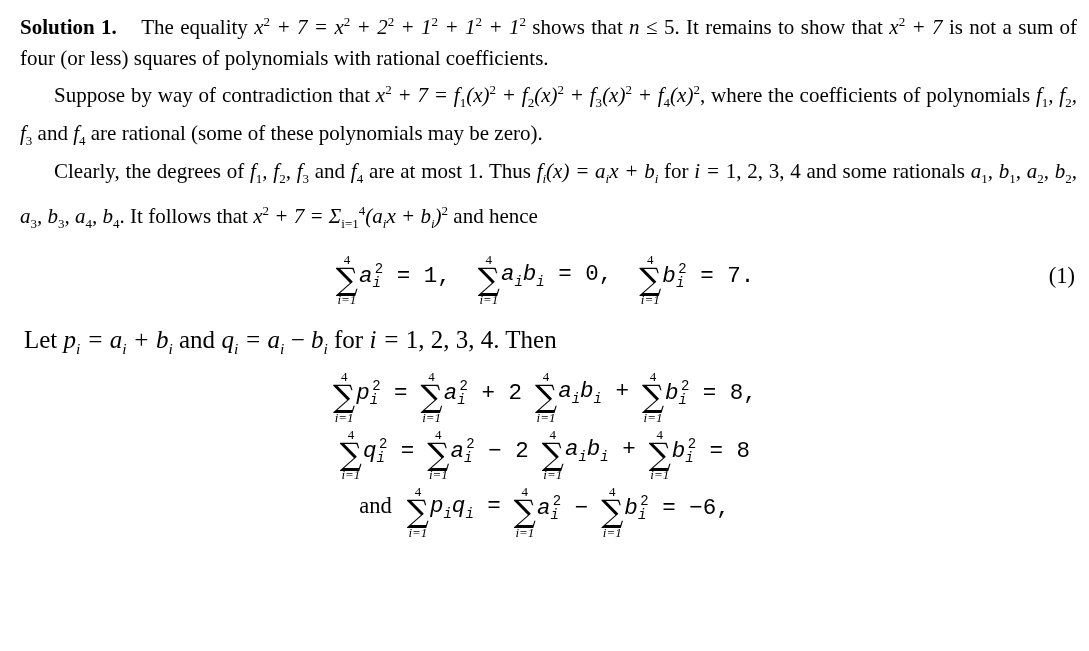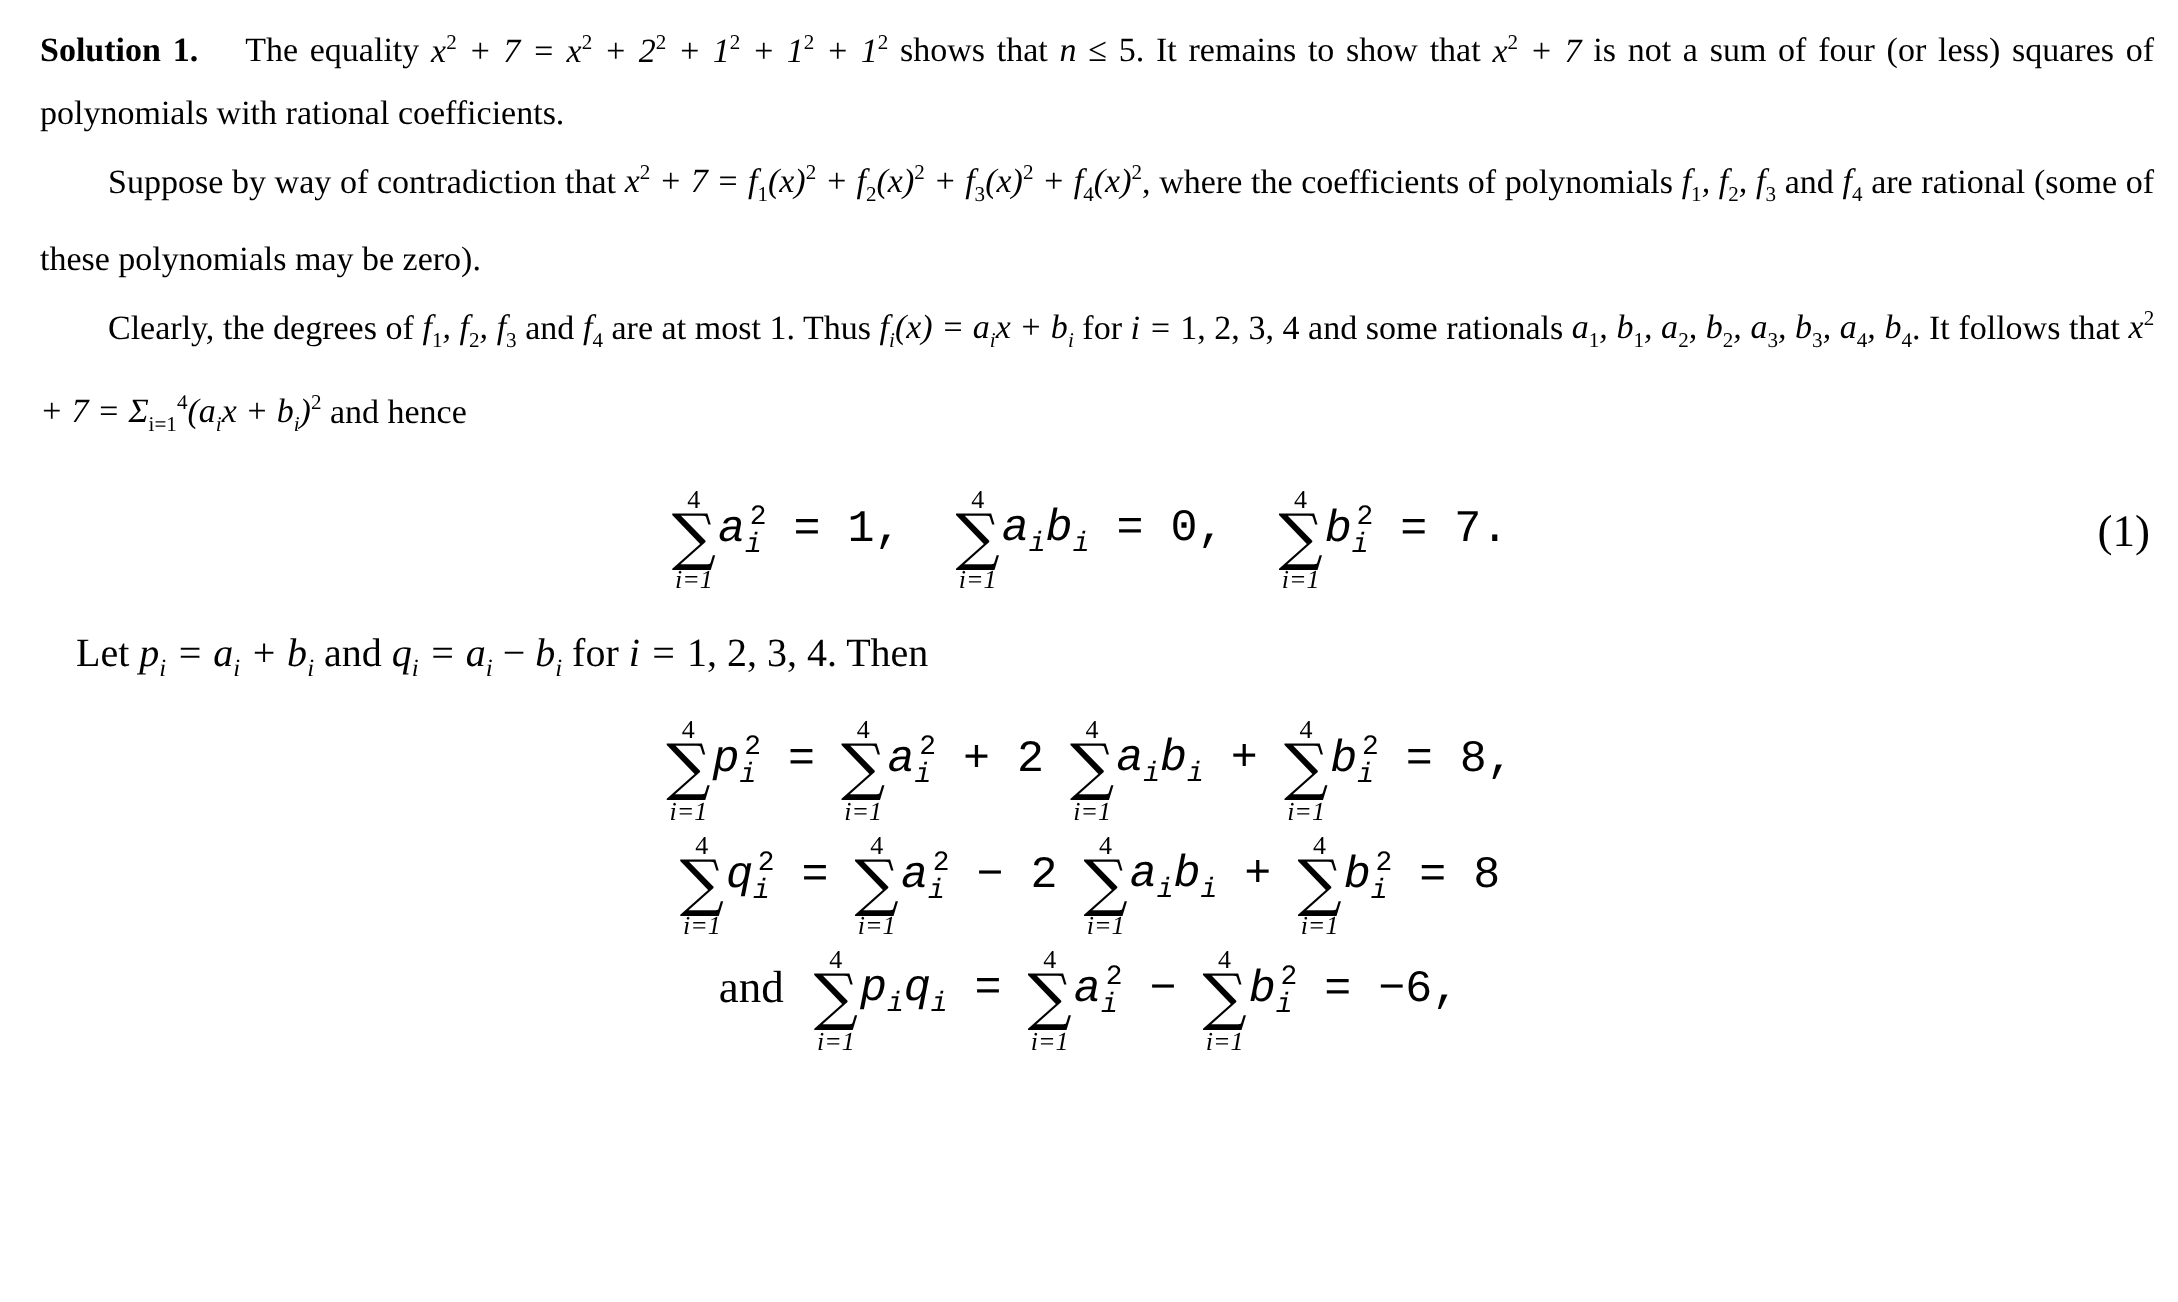--- a/index.html
+++ b/index.html
@@ -14,21 +14,21 @@
     color: #000000;
     overflow: hidden;
   }
   .page {
     position: relative;
     width: 1089px;
     height: 651px;
     padding: 0;
   }
   .para {
-    font-size: 17px;
+    font-size: 21px;
     line-height: 31px;
     text-align: justify;
     margin: 0;
     padding: 0 12px 0 20px;
   }
   .p1 { margin-top: 6px; }
   .indent { text-indent: 34px; }
   .bold { font-weight: bold; }
   .math { font-family: "Liberation Serif", serif; font-style: italic; }
   .up { font-style: normal; }
@@ -96,23 +96,23 @@
   .gap { display: inline-block; width: 26px; }
   .gap-sm { display: inline-block; width: 12px; }
   .eqnum {
     position: absolute;
     right: 14px;
     top: 8px;
     font-size: 22.5px;
     font-style: normal;
   }
   .letline {
-    font-size: 20px;
+    font-size: 25px;
     padding: 0 12px 0 20px;
-    margin: 18px;
+    margin: 4px;
   }
   .andword {
     font-style: normal;
     position: relative;
     top: 6px;
     margin-right: 14px;
   }
   .blk1 { margin-top: 16px; }
   .blk2 { margin-top: 14px; }
   .blk3 { margin-top: 4px; }

